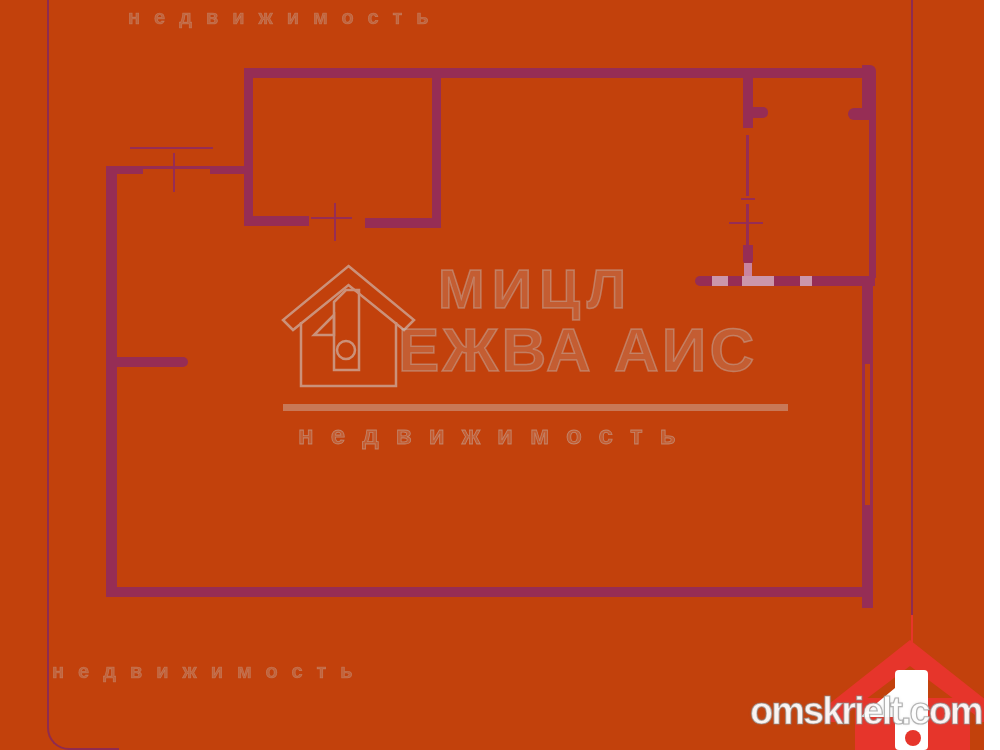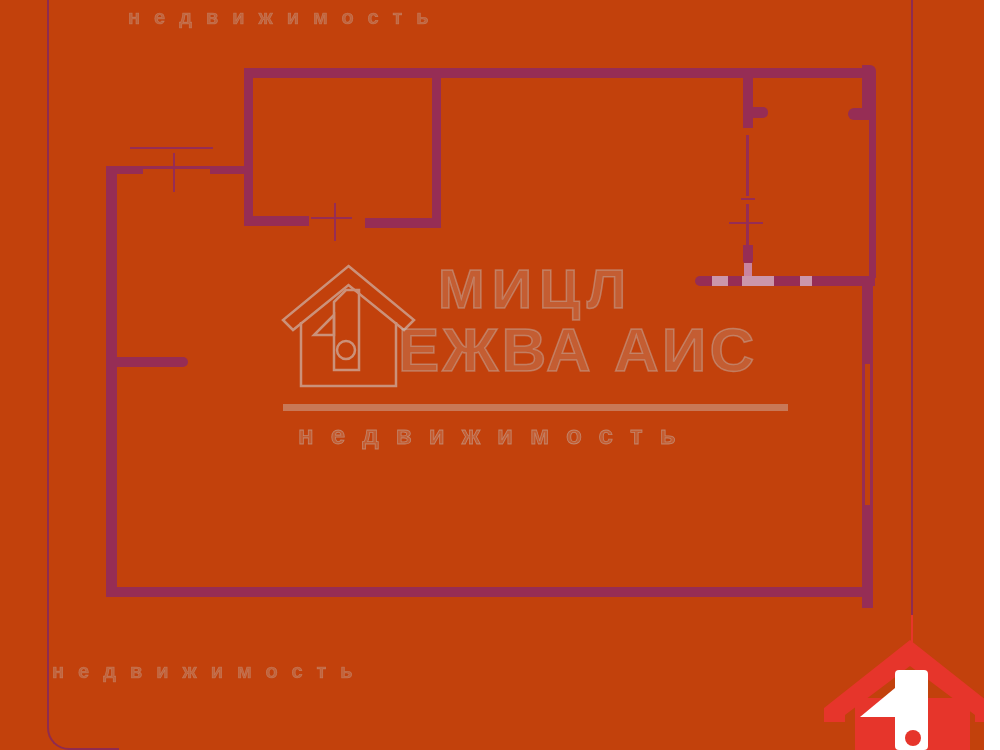--- a/index.html
+++ b/index.html
@@ -102,14 +102,15 @@
   <div class="logo">
     <svg width="190" height="125" viewBox="0 0 190 125">
       <polygon points="95,15 181,83 181,97 160,97 160,90 95,41 30,90 30,97 9,97 9,83" fill="var(--logo_red)"></polygon>
       <rect x="40" y="73" width="115" height="52" fill="var(--logo_red)"></rect>
       <rect x="80" y="45" width="33" height="80" rx="4" fill="#ffffff"></rect>
       <polygon points="80,63 45,92 80,92" fill="#ffffff"></polygon>
       <circle cx="98" cy="113" r="8" fill="var(--logo_red)"></circle>
     </svg>
   </div>
 
+  <div class="site-text">omskrielt.com</div>
 
 </div>
 
 </body></html>

